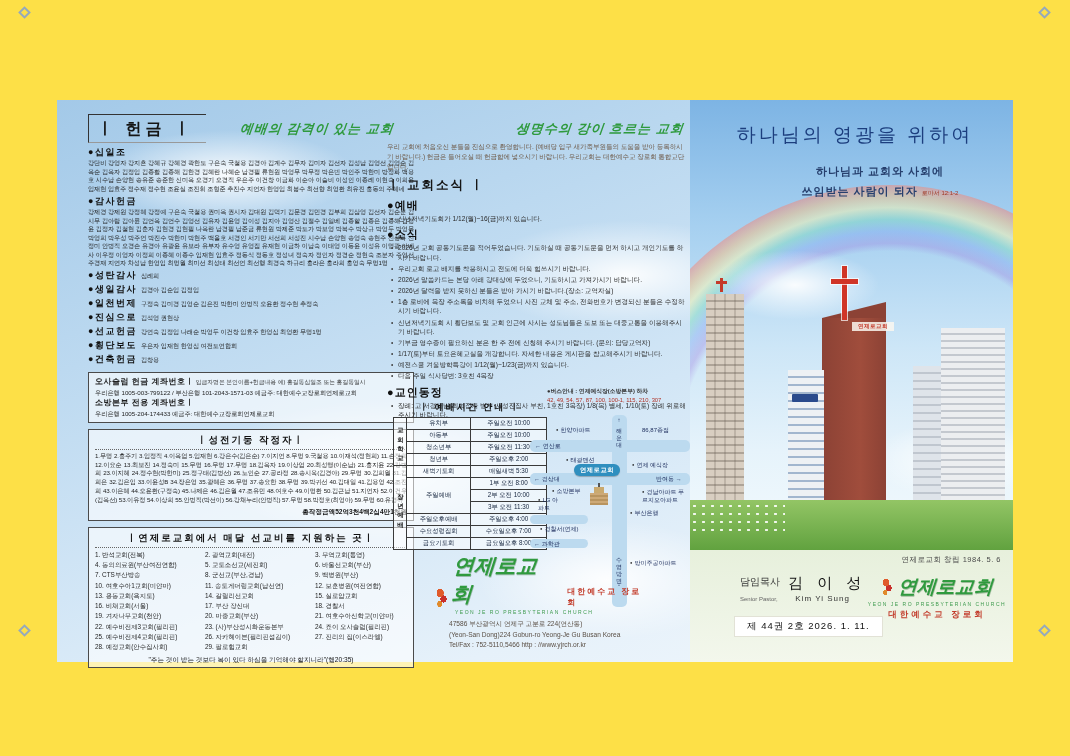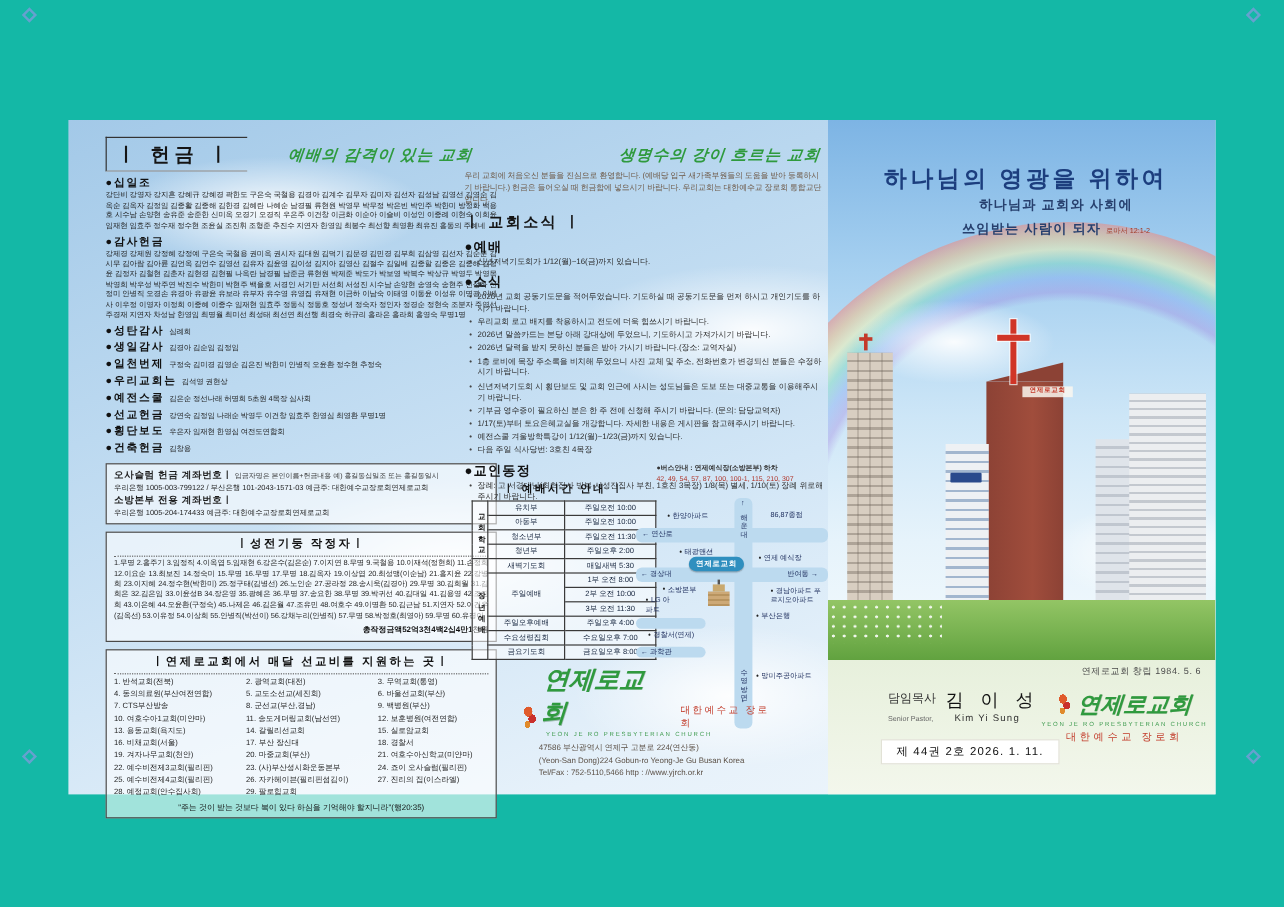--- a/index.html
+++ b/index.html
@@ -1,18 +1,18 @@
 <!DOCTYPE html>
 <html><head>
 <meta charset="utf-8">
 <style>
   *{margin:0;padding:0;box-sizing:border-box}
   html,body{width:1070px;height:756px;overflow:hidden}
   body{background:#fcfcfb;font-family:"Liberation Sans","DejaVu Sans",sans-serif;position:relative;color:#222}
-  .page{position:absolute;inset:0;background:#14b8a6}
+  .page{position:absolute;inset:0;background:#fde047}
   .reg{position:absolute;width:9px;height:9px;border:2.5px solid #7b9bd9;transform:rotate(45deg);opacity:.8}
   .reg-tl{left:20px;top:8px}.reg-bl{left:20px;top:626px}.reg-tr{left:1040px;top:8px}.reg-br{left:1040px;top:626px}
   .brochure{position:absolute;left:57px;top:100px;width:956px;height:562px;
     background:linear-gradient(160deg,#a3c9e8 0%,#bcd9f0 30%,#d2e6f6 55%,#e6f1fa 78%,#f1f7fc 100%)}
   .cloud{position:absolute;border-radius:50%;background:radial-gradient(ellipse at center,rgba(255,255,255,.92),rgba(255,255,255,0) 70%)}
   .c1{left:40px;top:30px;width:260px;height:90px}.c2{left:420px;top:120px;width:300px;height:110px}
   .c3{left:150px;top:300px;width:340px;height:140px}.c4{left:420px;top:420px;width:260px;height:120px}
 
   
   .p-left{position:absolute;left:31px;top:14px;width:326px}
@@ -73,32 +73,32 @@
   .chico .b3{position:absolute;left:10px;bottom:18px;width:1.5px;height:4px;background:#555}
   .foot{position:absolute;left:50px;top:452px;width:215px}
   .flrow{display:flex;align-items:flex-end;gap:4px}
   .ficon{display:inline-block;width:13px;height:20px;background:
      radial-gradient(ellipse 45% 35% at 40% 25%,#e05a2b 60%,transparent 61%),
      radial-gradient(ellipse 40% 30% at 65% 55%,#c9302c 60%,transparent 61%),
      radial-gradient(ellipse 30% 25% at 35% 80%,#e08a2b 60%,transparent 61%)}
   .flogo{font-size:21px;font-weight:bold;font-style:italic;color:#2f9a3e;letter-spacing:0;
     text-shadow:.5px .5px 0 rgba(20,90,30,.35);transform:skewX(-4deg);display:inline-block}
   .fen{font-size:5px;color:#3f9b4f;letter-spacing:1.5px;margin:1px 0 0 20px}
-  .fdenom{color:#c23b2a;font-size:8px;font-weight:normal;letter-spacing:2px;margin-left:8px}
+  .fdenom{color:#c23b2a;font-size:8px;font-weight:bold;letter-spacing:2px;margin-left:8px}
   .faddr{font-size:6.6px;color:#5a4f45;line-height:1.6;margin:4px 0 0 14px}
 
   
   .p-right{position:absolute;left:633px;top:0;width:323px;height:562px;overflow:hidden}
   .photo{position:absolute;left:0;top:0;width:323px;height:450px;overflow:hidden;
     background:linear-gradient(180deg,#7db4e4 0%,#a6d0f0 28%,#cde6f7 55%,#e6f3fb 78%,#f3fafd 100%)}
   .rainbow{position:absolute;left:-80px;top:85px;width:560px;height:560px;border-radius:50%;background:
     radial-gradient(circle,transparent 54%,rgba(150,110,220,.30) 56%,rgba(110,150,240,.30) 59%,
     rgba(110,220,170,.35) 62%,rgba(252,246,170,.5) 65%,rgba(250,190,125,.5) 68%,rgba(245,125,115,.5) 71%,transparent 73%)}
   .rc1{left:20px;top:150px;width:170px;height:70px}.rc2{left:180px;top:320px;width:180px;height:80px}
-  .rtitle{position:absolute;left:20px;top:36px;width:290px;text-align:center;font-size:19px;font-weight:bold;
+  .rtitle{position:absolute;left:20px;top:22px;width:290px;text-align:center;font-size:19px;font-weight:normal;
     color:#1c3e7e;letter-spacing:3px}
   .rsub{position:absolute;left:60px;top:62px;width:260px;text-align:center;font-size:11px;font-weight:bold;
     color:#27406e;line-height:1.8;letter-spacing:1px}
   .rverse{font-size:6px;color:#a03a28;font-weight:normal;letter-spacing:0}
   .bld{position:absolute}
   .apt{left:16px;bottom:44px;width:38px;height:212px;background:#d8cec1;
     background-image:repeating-linear-gradient(180deg,transparent 0 6px,rgba(95,85,75,.35) 6px 8px),
     repeating-linear-gradient(90deg,transparent 0 8px,rgba(95,85,75,.22) 8px 10px)}
   .aptcross{left:30px;bottom:258px;width:3px;height:14px;background:#c43a2a}
   .aptcross::after{content:"";position:absolute;left:-4px;top:3px;width:11px;height:3px;background:#c43a2a}
@@ -168,26 +168,22 @@
         </div>
       <div class="off inline">
           <span class="lab">●생일감사</span>
           <span class="names">김경아 김순임 김정임</span>
         </div>
       <div class="off inline">
           <span class="lab">●일천번제</span>
           <span class="names">구정숙 김미경 김영순 김은진 박한미 안병직 오윤환 정수현 추정숙</span>
         </div>
       <div class="off inline">
-          <span class="lab">●우리교회는</span>
+          <span class="lab">●진심으로</span>
           <span class="names">김석영 권현상</span>
-        </div>
-      <div class="off inline">
-          <span class="lab">●예전스쿨</span>
-          <span class="names">김은순 정선나래 허명희 5초원 4목장 심사회</span>
         </div>
       <div class="off inline">
           <span class="lab">●선교헌금</span>
           <span class="names">강연숙 김정임 나래순 박영두 이건창 임효주 한영심 최영환 무명1명</span>
         </div>
       <div class="off inline">
           <span class="lab">●횡단보도</span>
           <span class="names">우은자 임재현 한영심 여전도연합회</span>
         </div>
       <div class="off inline">

